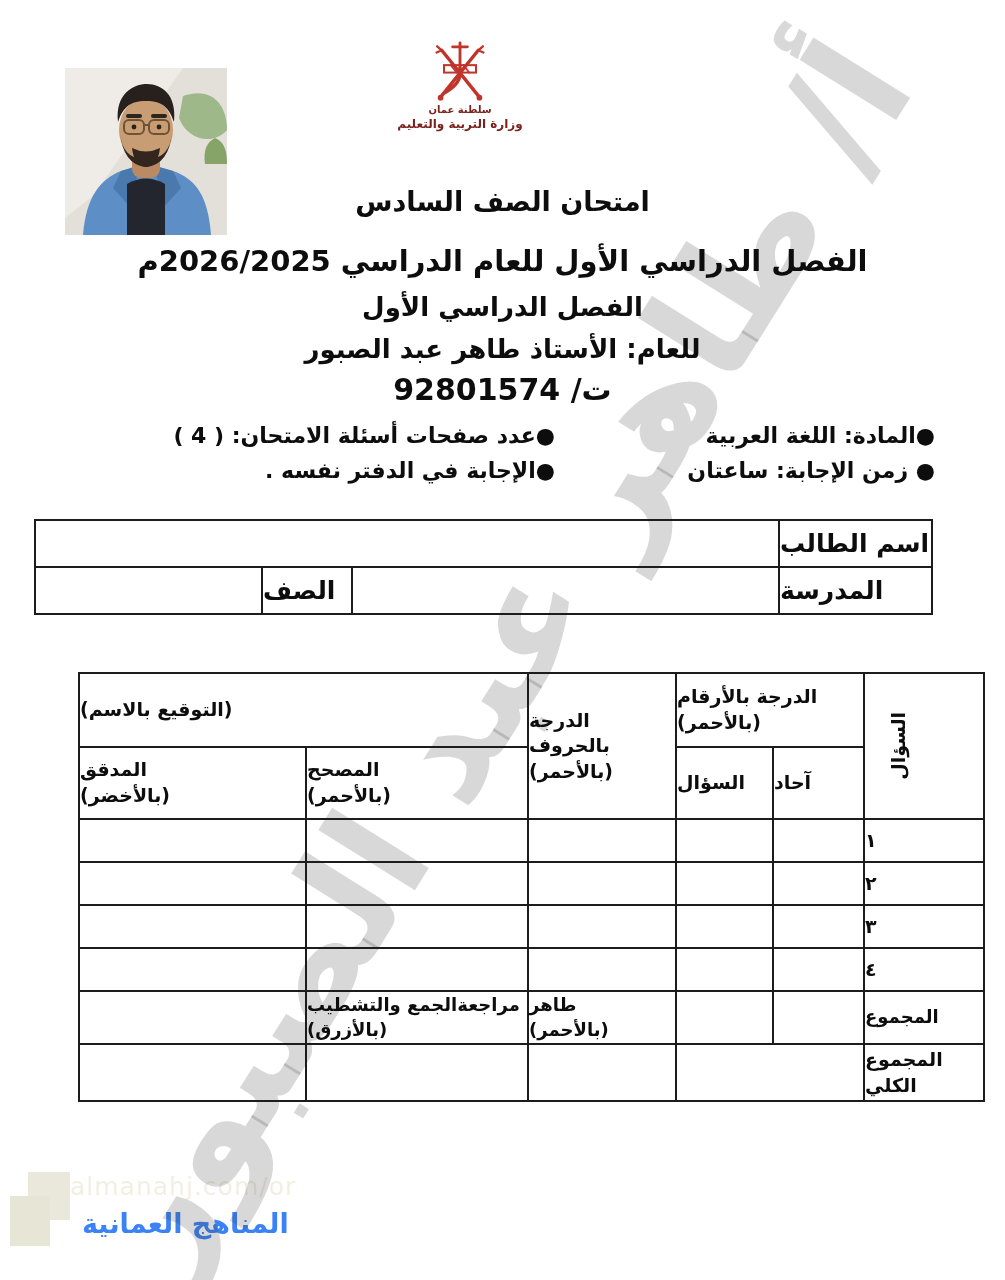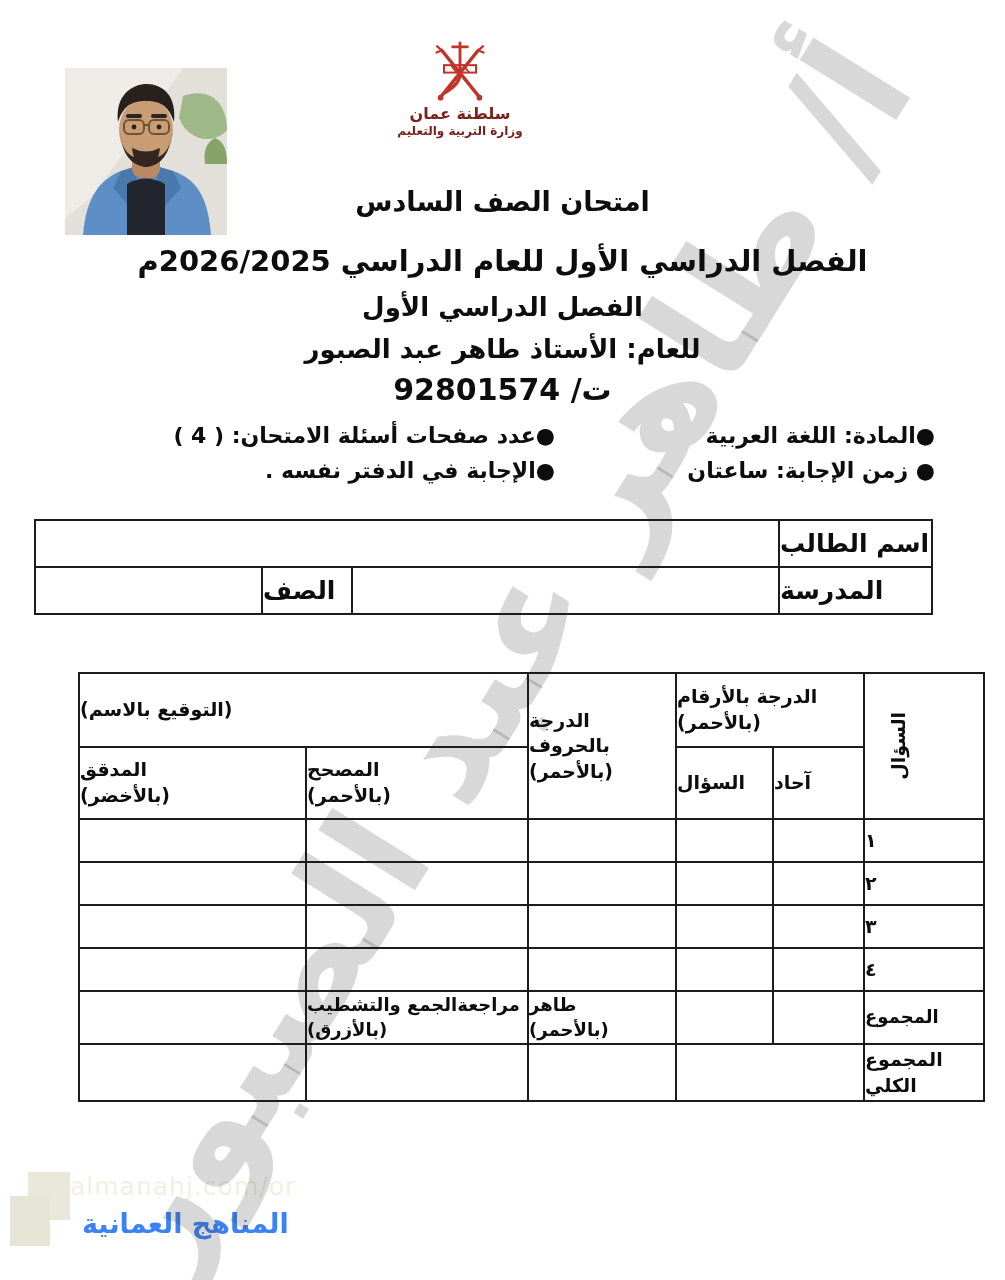--- a/index.html
+++ b/index.html
@@ -12,21 +12,21 @@
     position:absolute;left:-160px;top:545px;width:1350px;z-index:1;
     transform:rotate(-58deg);transform-origin:center;
     font-size:150px;font-weight:bold;white-space:nowrap;text-align:center;
     color:rgba(60,60,60,0.20);pointer-events:none;
   }
   
   .photo{position:absolute;left:65px;top:68px;width:162px;height:167px;z-index:2;}
   
   .logo{position:absolute;left:372px;top:40px;width:176px;text-align:center;z-index:2;}
   .logo svg{display:block;margin:0 auto;}
-  .logo-line1{font-size:16px;font-weight:bold;color:#7a221c;line-height:1.25;}
+  .logo-line1{font-size:10px;font-weight:bold;color:#7a221c;line-height:1.25;}
   .logo-line2{font-size:12px;font-weight:bold;color:#7a221c;line-height:1.3;}
   
   .tline{position:absolute;left:0;width:100%;text-align:center;font-weight:bold;z-index:2;}
   .t1{top:186px;font-size:27px;}
   .t2{top:244px;font-size:29px;}
   .t3{top:292px;font-size:26px;}
   .t4{top:334px;font-size:26px;}
   .t5{top:372px;font-size:30px;text-align:center;}
   
   .bullets{position:absolute;top:418px;right:70px;width:880px;display:flex;z-index:2;}

